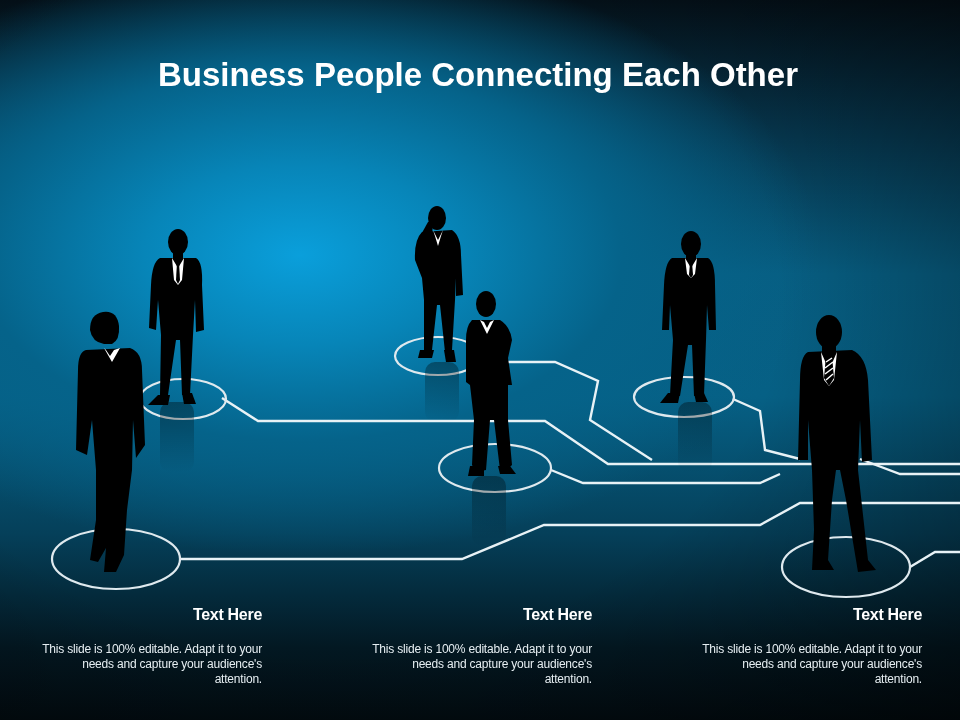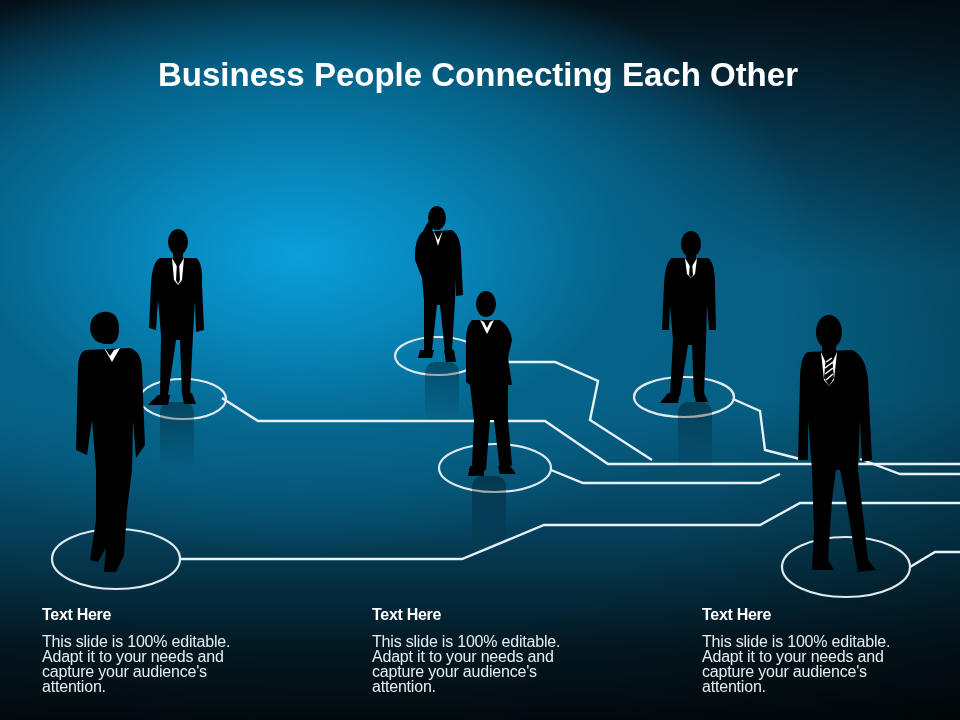--- a/index.html
+++ b/index.html
@@ -23,31 +23,31 @@
       font-family: "Liberation Sans", sans-serif;
       font-weight: bold;
       font-size: 33px;
       line-height: 42px;
       z-index: 5;
     }
     .title .line2 { display: block; margin-left: -24px; }
     svg.scene { position: absolute; left: 0; top: 0; z-index: 2; }
     .caption {
       position: absolute; top: 604px; width: 220px;
-      text-align: left;
+      text-align: right;
       font-family: "Liberation Sans", sans-serif;
       z-index: 5;
     }
     .caption .cap-title {
       color: #ffffff; font-weight: bold; font-size: 16px; line-height: 22px;
       letter-spacing: -0.3px;
     }
     .caption .cap-body {
-      margin-top: 8px;
-      color: #e6eef2; font-size: 16px; line-height: 15px;
+      margin-top: 16px;
+      color: #e6eef2; font-size: 12px; line-height: 15px;
       letter-spacing: -0.2px;
     }
   </style>
 </head>
 <body>
 
 <div class="slide">
 
   <div class="title">
     <br>

